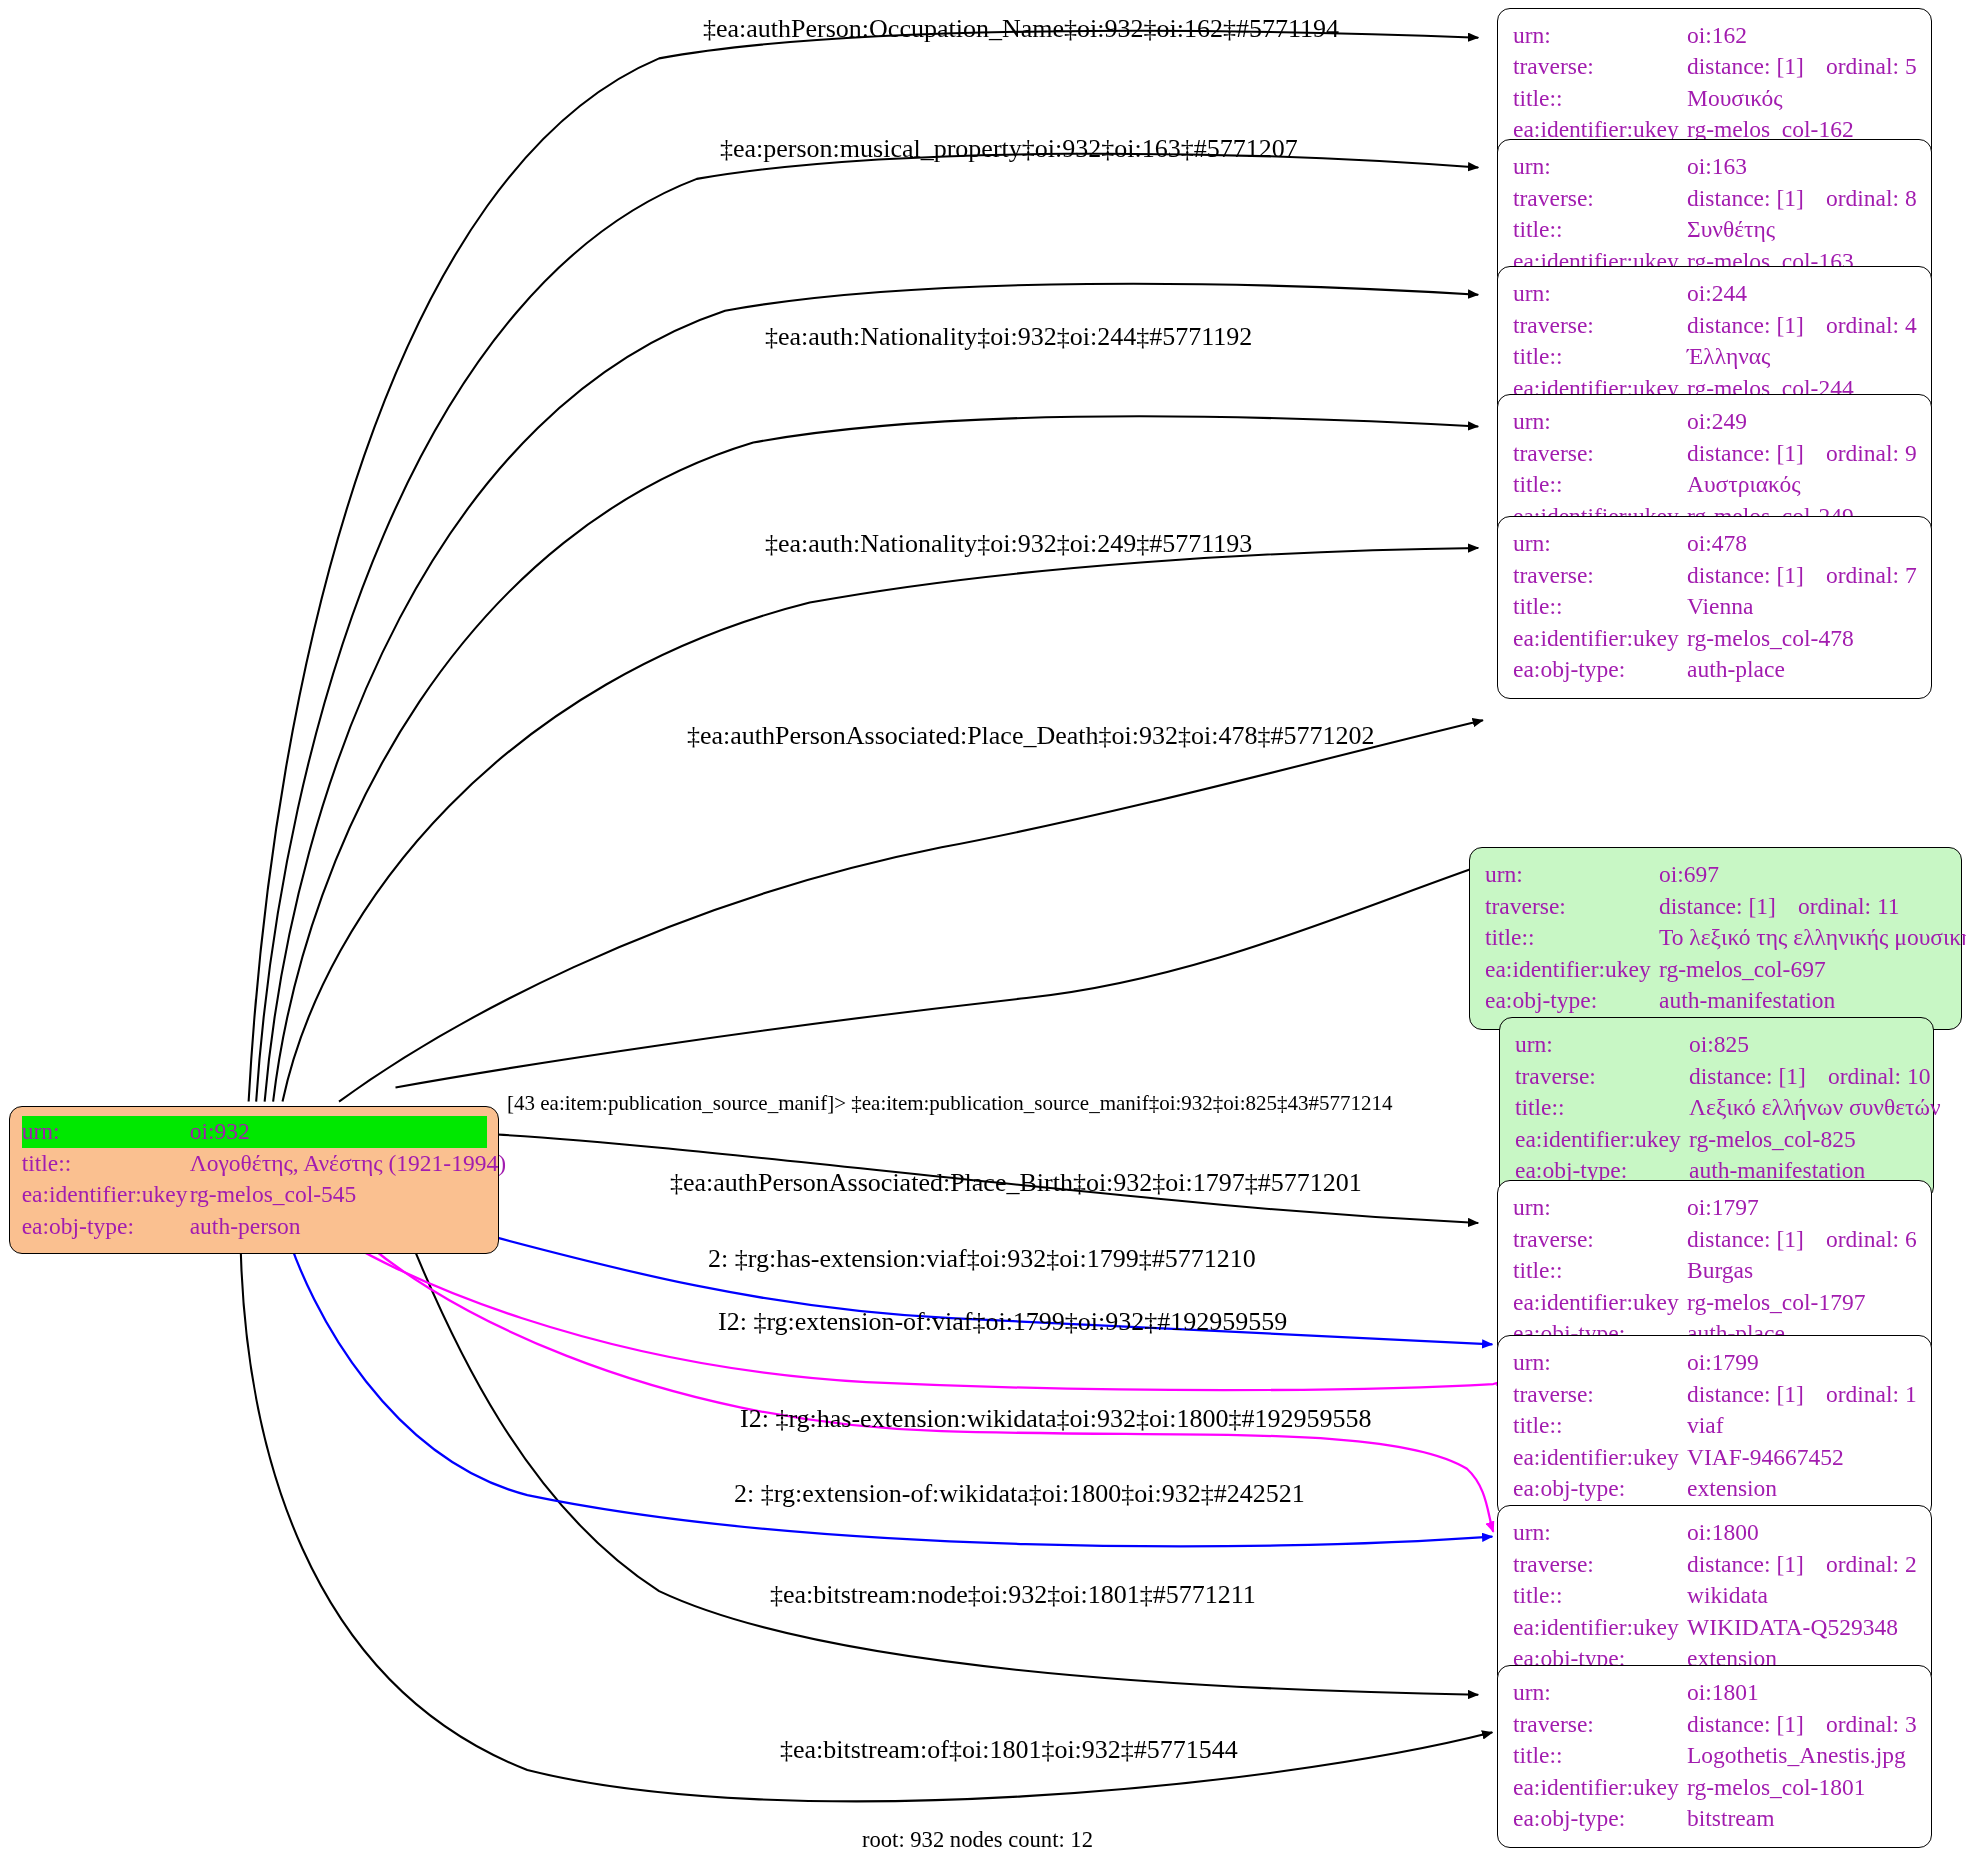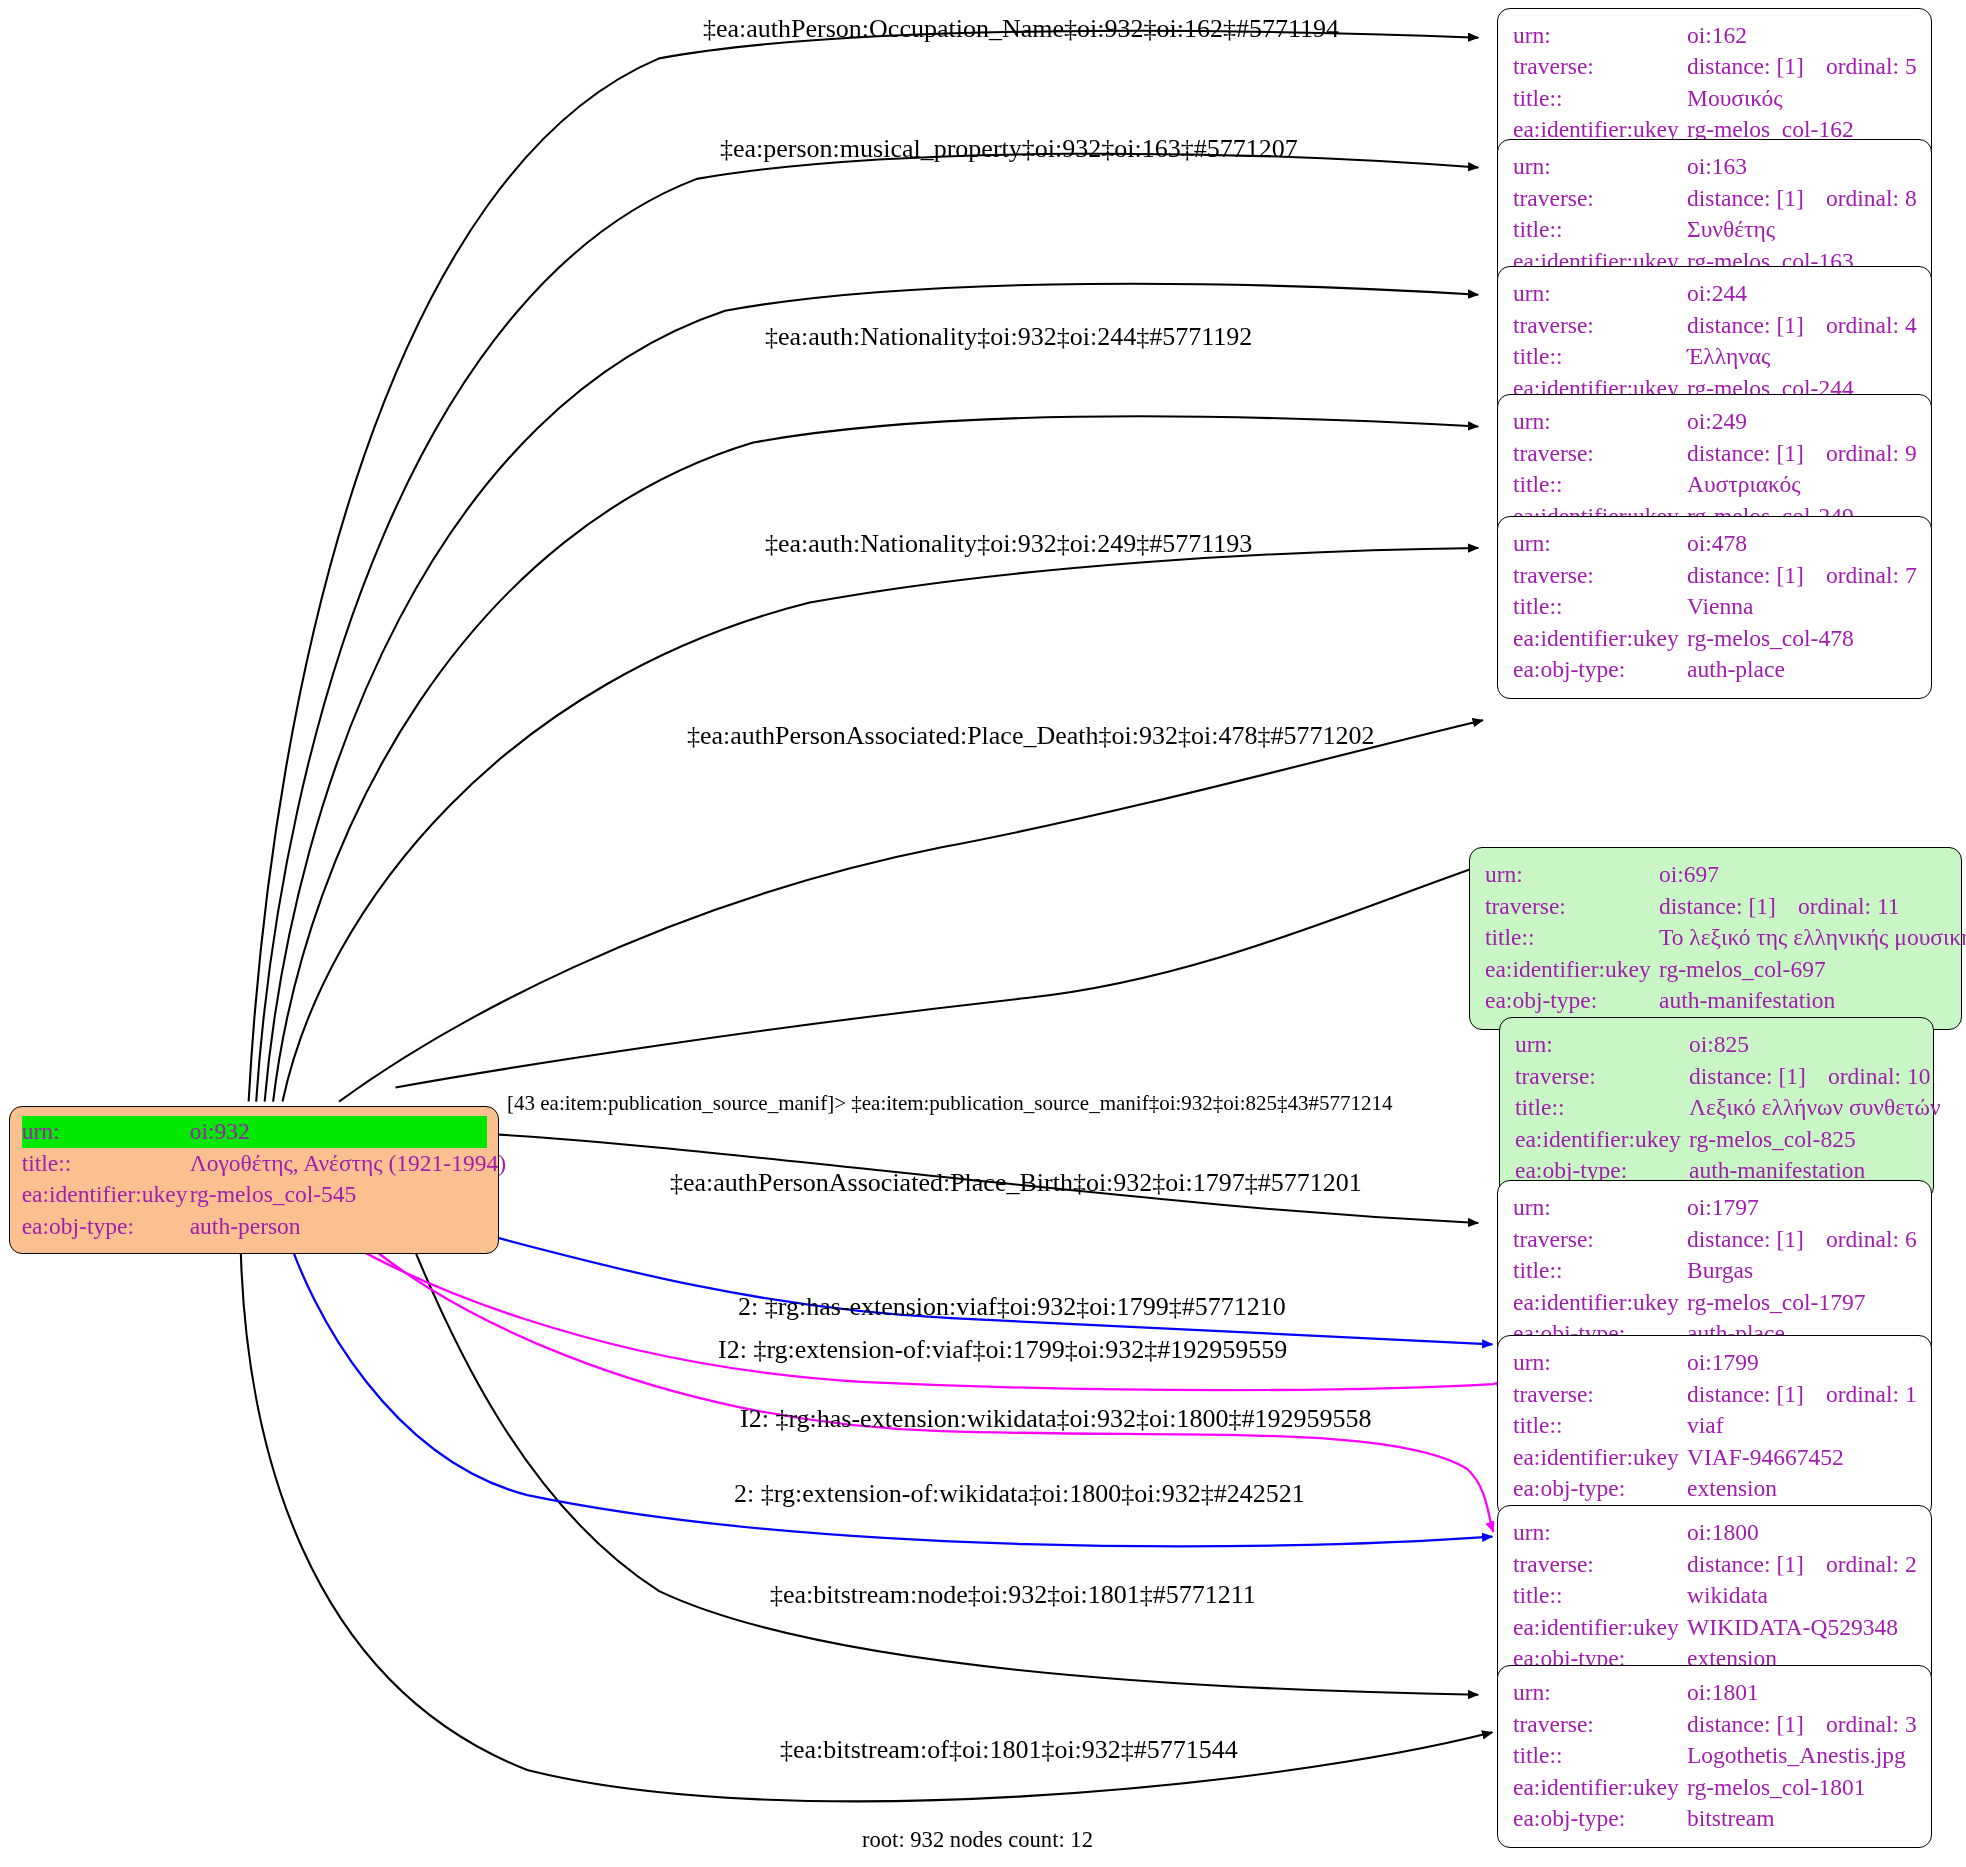--- a/index.html
+++ b/index.html
@@ -392,22 +392,22 @@
     </div>
   </div>
 
   <div class="elabel" style="left:703px;  top:16px;">‡ea:authPerson:Occupation_Name‡oi:932‡oi:162‡#5771194</div>
   <div class="elabel" style="left:720px;  top:136px;">‡ea:person:musical_property‡oi:932‡oi:163‡#5771207</div>
   <div class="elabel" style="left:765px;  top:324px;">‡ea:auth:Nationality‡oi:932‡oi:244‡#5771192</div>
   <div class="elabel" style="left:765px;  top:531px;">‡ea:auth:Nationality‡oi:932‡oi:249‡#5771193</div>
   <div class="elabel" style="left:687px;  top:723px;">‡ea:authPersonAssociated:Place_Death‡oi:932‡oi:478‡#5771202</div>
   <div class="elabel small" style="left:507px;  top:1093px;">[43 ea:item:publication_source_manif]&gt; ‡ea:item:publication_source_manif‡oi:932‡oi:825‡43#5771214</div>
   <div class="elabel" style="left:670px;  top:1170px;text-align:center;">‡ea:authPersonAssociated:Place_Birth‡oi:932‡oi:1797‡#5771201</div>
-  <div class="elabel" style="left:738px;  top:1246px;margin-top:48px;">2: ‡rg:has-extension:viaf‡oi:932‡oi:1799‡#5771210</div>
-  <div class="elabel" style="left:718px;  top:1337px;">I2: ‡rg:extension-of:viaf‡oi:1799‡oi:932‡#192959559</div>
+  <div class="elabel" style="left:708px;  top:1246px;">2: ‡rg:has-extension:viaf‡oi:932‡oi:1799‡#5771210</div>
+  <div class="elabel" style="left:718px;  top:1309px;">I2: ‡rg:extension-of:viaf‡oi:1799‡oi:932‡#192959559</div>
   <div class="elabel" style="left:699px; top:1406px;margin-left:41px;">I2: ‡rg:has-extension:wikidata‡oi:932‡oi:1800‡#192959558</div>
   <div class="elabel" style="left:734px; top:1481px;">2: ‡rg:extension-of:wikidata‡oi:1800‡oi:932‡#242521</div>
   <div class="elabel" style="left:770px;  top:1582px;">‡ea:bitstream:node‡oi:932‡oi:1801‡#5771211</div>
   <div class="elabel" style="left:780px;  top:1737px;">‡ea:bitstream:of‡oi:1801‡oi:932‡#5771544</div>
 
   <div class="footer" style="left:862px; top:1827px;">root: 932 nodes count: 12</div>
 
 </div>
 
 

